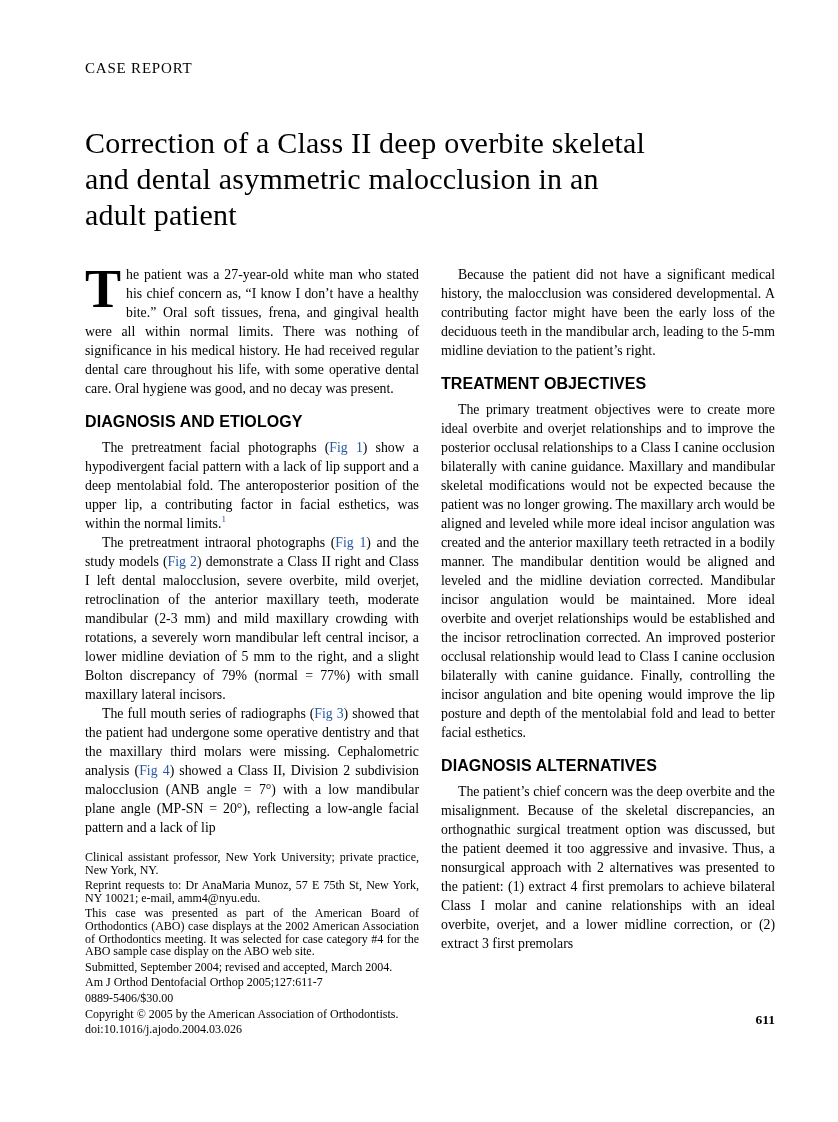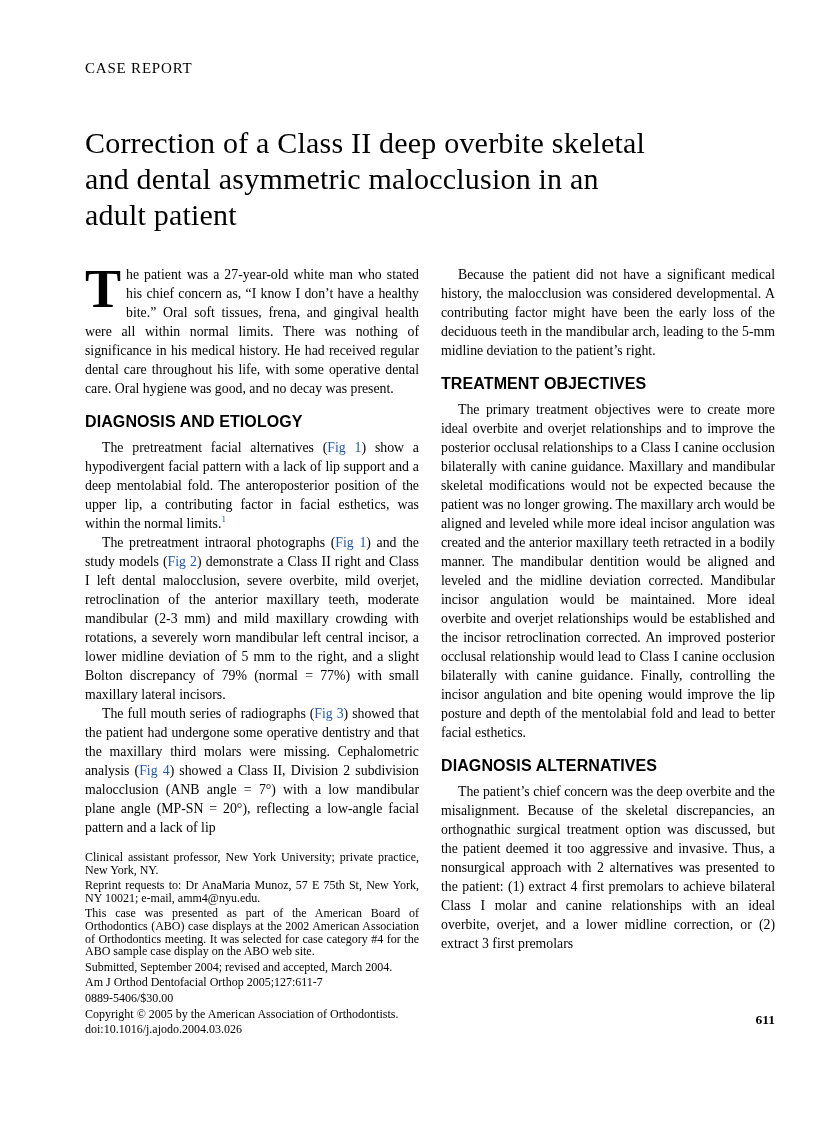--- a/index.html
+++ b/index.html
@@ -107,21 +107,21 @@
 and dental asymmetric malocclusion in an
 adult patient</h1>
 
 
     <div class="columns">
 
       <section class="col">
         <p class="body-p"><span class="dropcap">T</span><span>he patient was a 27-year-old white man who stated his chief concern as, “I know I don’t have a healthy bite.” Oral soft tissues, frena, and gingival health were all within normal limits. There was nothing of significance in his medical history. He had received regular dental care throughout his life, with some operative dental care. Oral hygiene was good, and no decay was present.</span></p>
 
         <h2 class="sec">DIAGNOSIS AND ETIOLOGY</h2>
-        <p class="body-p indent"><span>The pretreatment facial alternatives (</span><span class="link">Fig 1</span><span>) show a hypodivergent facial pattern with a lack of lip support and a deep mentolabial fold. The anteroposterior position of the upper lip, a contributing factor in facial esthetics, was within the normal limits.</span><sup class="link">1</sup></p>
+        <p class="body-p indent"><span>The pretreatment facial photographs (</span><span class="link">Fig 1</span><span>) show a hypodivergent facial pattern with a lack of lip support and a deep mentolabial fold. The anteroposterior position of the upper lip, a contributing factor in facial esthetics, was within the normal limits.</span><sup class="link">1</sup></p>
         <p class="body-p indent"><span>The pretreatment intraoral photographs (</span><span class="link">Fig 1</span><span>) and the study models (</span><span class="link">Fig 2</span><span>) demonstrate a Class II right and Class I left dental malocclusion, severe overbite, mild overjet, retroclination of the anterior maxillary teeth, moderate mandibular (2-3 mm) and mild maxillary crowding with rotations, a severely worn mandibular left central incisor, a lower midline deviation of 5 mm to the right, and a slight Bolton discrepancy of 79% (normal = 77%) with small maxillary lateral incisors.</span></p>
         <p class="body-p indent"><span>The full mouth series of radiographs (</span><span class="link">Fig 3</span><span>) showed that the patient had undergone some operative dentistry and that the maxillary third molars were missing. Cephalometric analysis (</span><span class="link">Fig 4</span><span>) showed a Class II, Division 2 subdivision malocclusion (ANB angle = 7°) with a low mandibular plane angle (MP-SN = 20°), reflecting a low-angle facial pattern and a lack of lip</span></p>
 
         <div class="footnotes">
           <p class="fn">Clinical assistant professor, New York University; private practice, New York, NY.</p>
           <p class="fn">Reprint requests to: Dr AnaMaria Munoz, 57 E 75th St, New York, NY 10021; e-mail, amm4@nyu.edu.</p>
           <p class="fn">This case was presented as part of the American Board of Orthodontics (ABO) case displays at the 2002 American Association of Orthodontics meeting. It was selected for case category #4 for the ABO sample case display on the ABO web site.</p>
           <p class="fn">Submitted, September 2004; revised and accepted, March 2004.</p>
           <p class="fn">Am J Orthod Dentofacial Orthop 2005;127:611-7</p>
           <p class="fn">0889-5406/$30.00</p>

